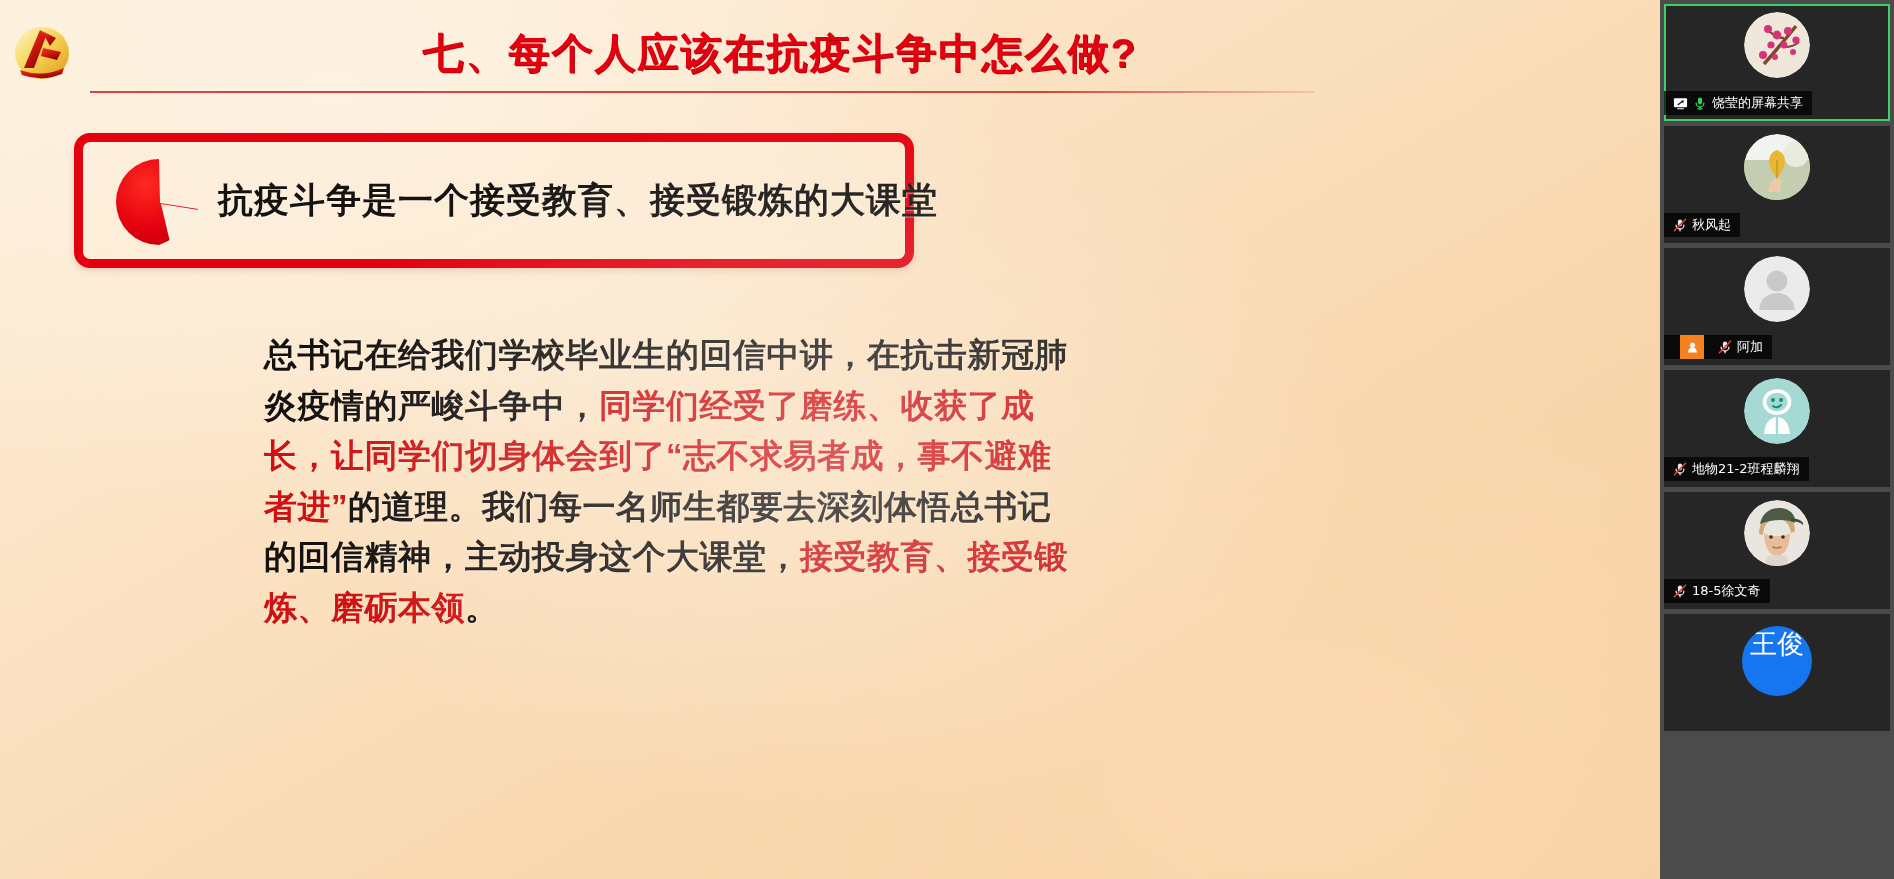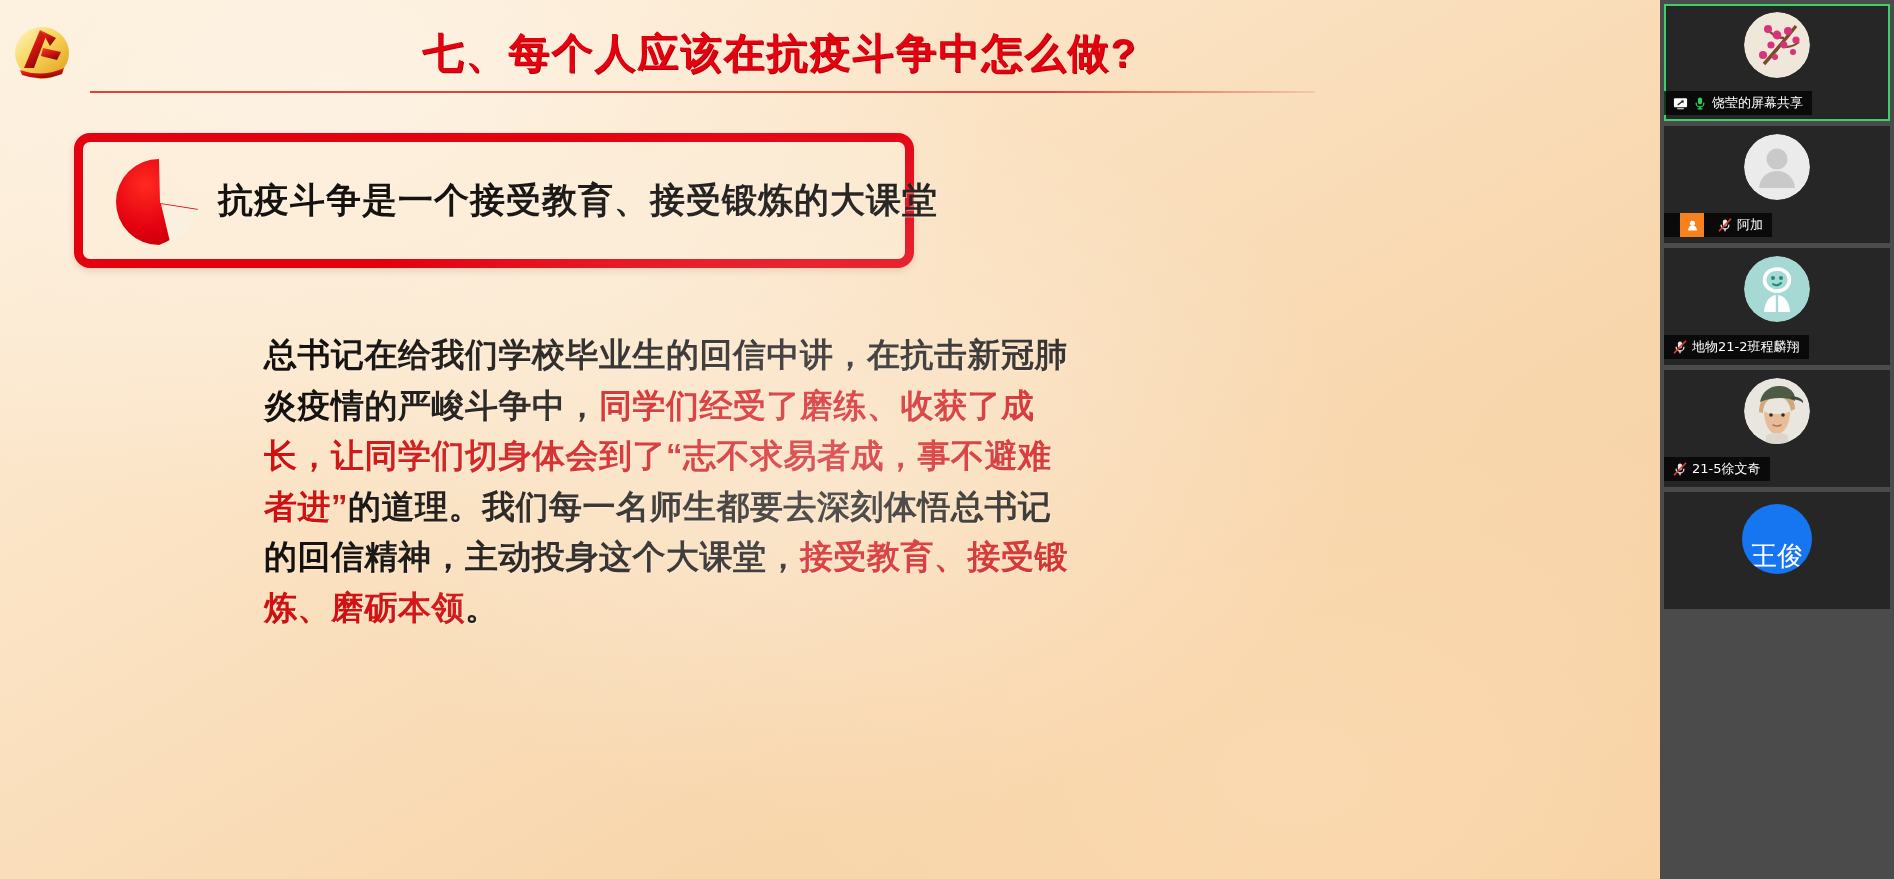--- a/index.html
+++ b/index.html
@@ -213,20 +213,45 @@
             <rect x="5.6" y="1.6" width="4.8" height="8" rx="2.4" fill="#2fd158"></rect>
             <path d="M3.6 8.2a4.4 4.4 0 0 0 8.8 0" stroke="#2fd158" stroke-width="1.5" fill="none" stroke-linecap="round"></path>
             <path d="M8 12.6v2" stroke="#2fd158" stroke-width="1.5" stroke-linecap="round"></path>
             <path d="M5.6 14.6h4.8" stroke="#2fd158" stroke-width="1.4" stroke-linecap="round"></path>
           </svg>
         </span>
         <span class="np-label">饶莹的屏幕共享</span>
       </div>
     </div>
 
+    <div class="tile">
+      <div class="avatar-wrap">
+        <div class="avatar">
+          <svg viewBox="0 0 66 66" width="66" height="66">
+            <circle cx="33" cy="33" r="33" fill="#f2f4ef"></circle>
+            <rect x="0" y="26" width="66" height="40" fill="#c3cdb0"></rect>
+            <circle cx="52" cy="20" r="13" fill="#e7ecdf"></circle>
+            <path d="M33 16 C24 19 21 30 33 44 C45 30 42 19 33 16 Z" fill="#e8b834"></path>
+            <path d="M33 26 L33 46" stroke="#c99a24" stroke-width="1.6"></path>
+            <path d="M26 50 C28 44 34 43 38 46 L36 58 L24 58 Z" fill="#f0c9a8"></path>
+          </svg>
+        </div>
+      </div>
+      <div class="nameplate">
+        <span class="icon-slot pad-l">
+          <svg viewBox="0 0 16 16" width="14" height="14">
+            <rect x="5.6" y="1.6" width="4.8" height="8" rx="2.4" fill="#e8e8e8"></rect>
+            <path d="M3.6 8.2a4.4 4.4 0 0 0 8.8 0" stroke="#e8e8e8" stroke-width="1.5" fill="none" stroke-linecap="round"></path>
+            <path d="M8 12.6v2" stroke="#e8e8e8" stroke-width="1.5" stroke-linecap="round"></path>
+            <path d="M1.6 14.6 L14.4 1.4" stroke="#e03c31" stroke-width="1.9" stroke-linecap="round"></path>
+          </svg>
+        </span>
+        <span class="np-label">秋风起</span>
+      </div>
+    </div>
 
     <div class="tile">
       <div class="avatar-wrap">
         <div class="avatar">
           <svg viewBox="0 0 66 66" width="66" height="66">
             <circle cx="33" cy="33" r="33" fill="#ebebeb"></circle>
             <circle cx="33" cy="25" r="10.5" fill="#c9c9c9"></circle>
             <path d="M15 54 C16 42 25 37 33 37 C41 37 50 42 51 54 Z" fill="#c9c9c9"></path>
           </svg>
         </div>
@@ -295,26 +320,26 @@
       </div>
       <div class="nameplate">
         <span class="icon-slot pad-l">
           <svg viewBox="0 0 16 16" width="14" height="14">
             <rect x="5.6" y="1.6" width="4.8" height="8" rx="2.4" fill="#e8e8e8"></rect>
             <path d="M3.6 8.2a4.4 4.4 0 0 0 8.8 0" stroke="#e8e8e8" stroke-width="1.5" fill="none" stroke-linecap="round"></path>
             <path d="M8 12.6v2" stroke="#e8e8e8" stroke-width="1.5" stroke-linecap="round"></path>
             <path d="M1.6 14.6 L14.4 1.4" stroke="#e03c31" stroke-width="1.9" stroke-linecap="round"></path>
           </svg>
         </span>
-        <span class="np-label">21-5徐文奇</span>
+        <span class="np-label">18-5徐文奇</span>
       </div>
     </div>
 
     <div class="tile">
       <div class="avatar-wrap" style="top:12px">
-        <div class="avatar" style="width:70px;height:70px;background:#1675f0;display:flex;align-items:flex-end;justify-content:center">
+        <div class="avatar" style="width:70px;height:70px;background:#1675f0;display:flex;align-items:flex-start;justify-content:center">
           <span style="color:#fff;font-size:27px;font-family:'DejaVu Sans','Liberation Sans',sans-serif;">王俊</span>
         </div>
       </div>
     </div>
 
   </div>
 </div>
 
 </body></html>

